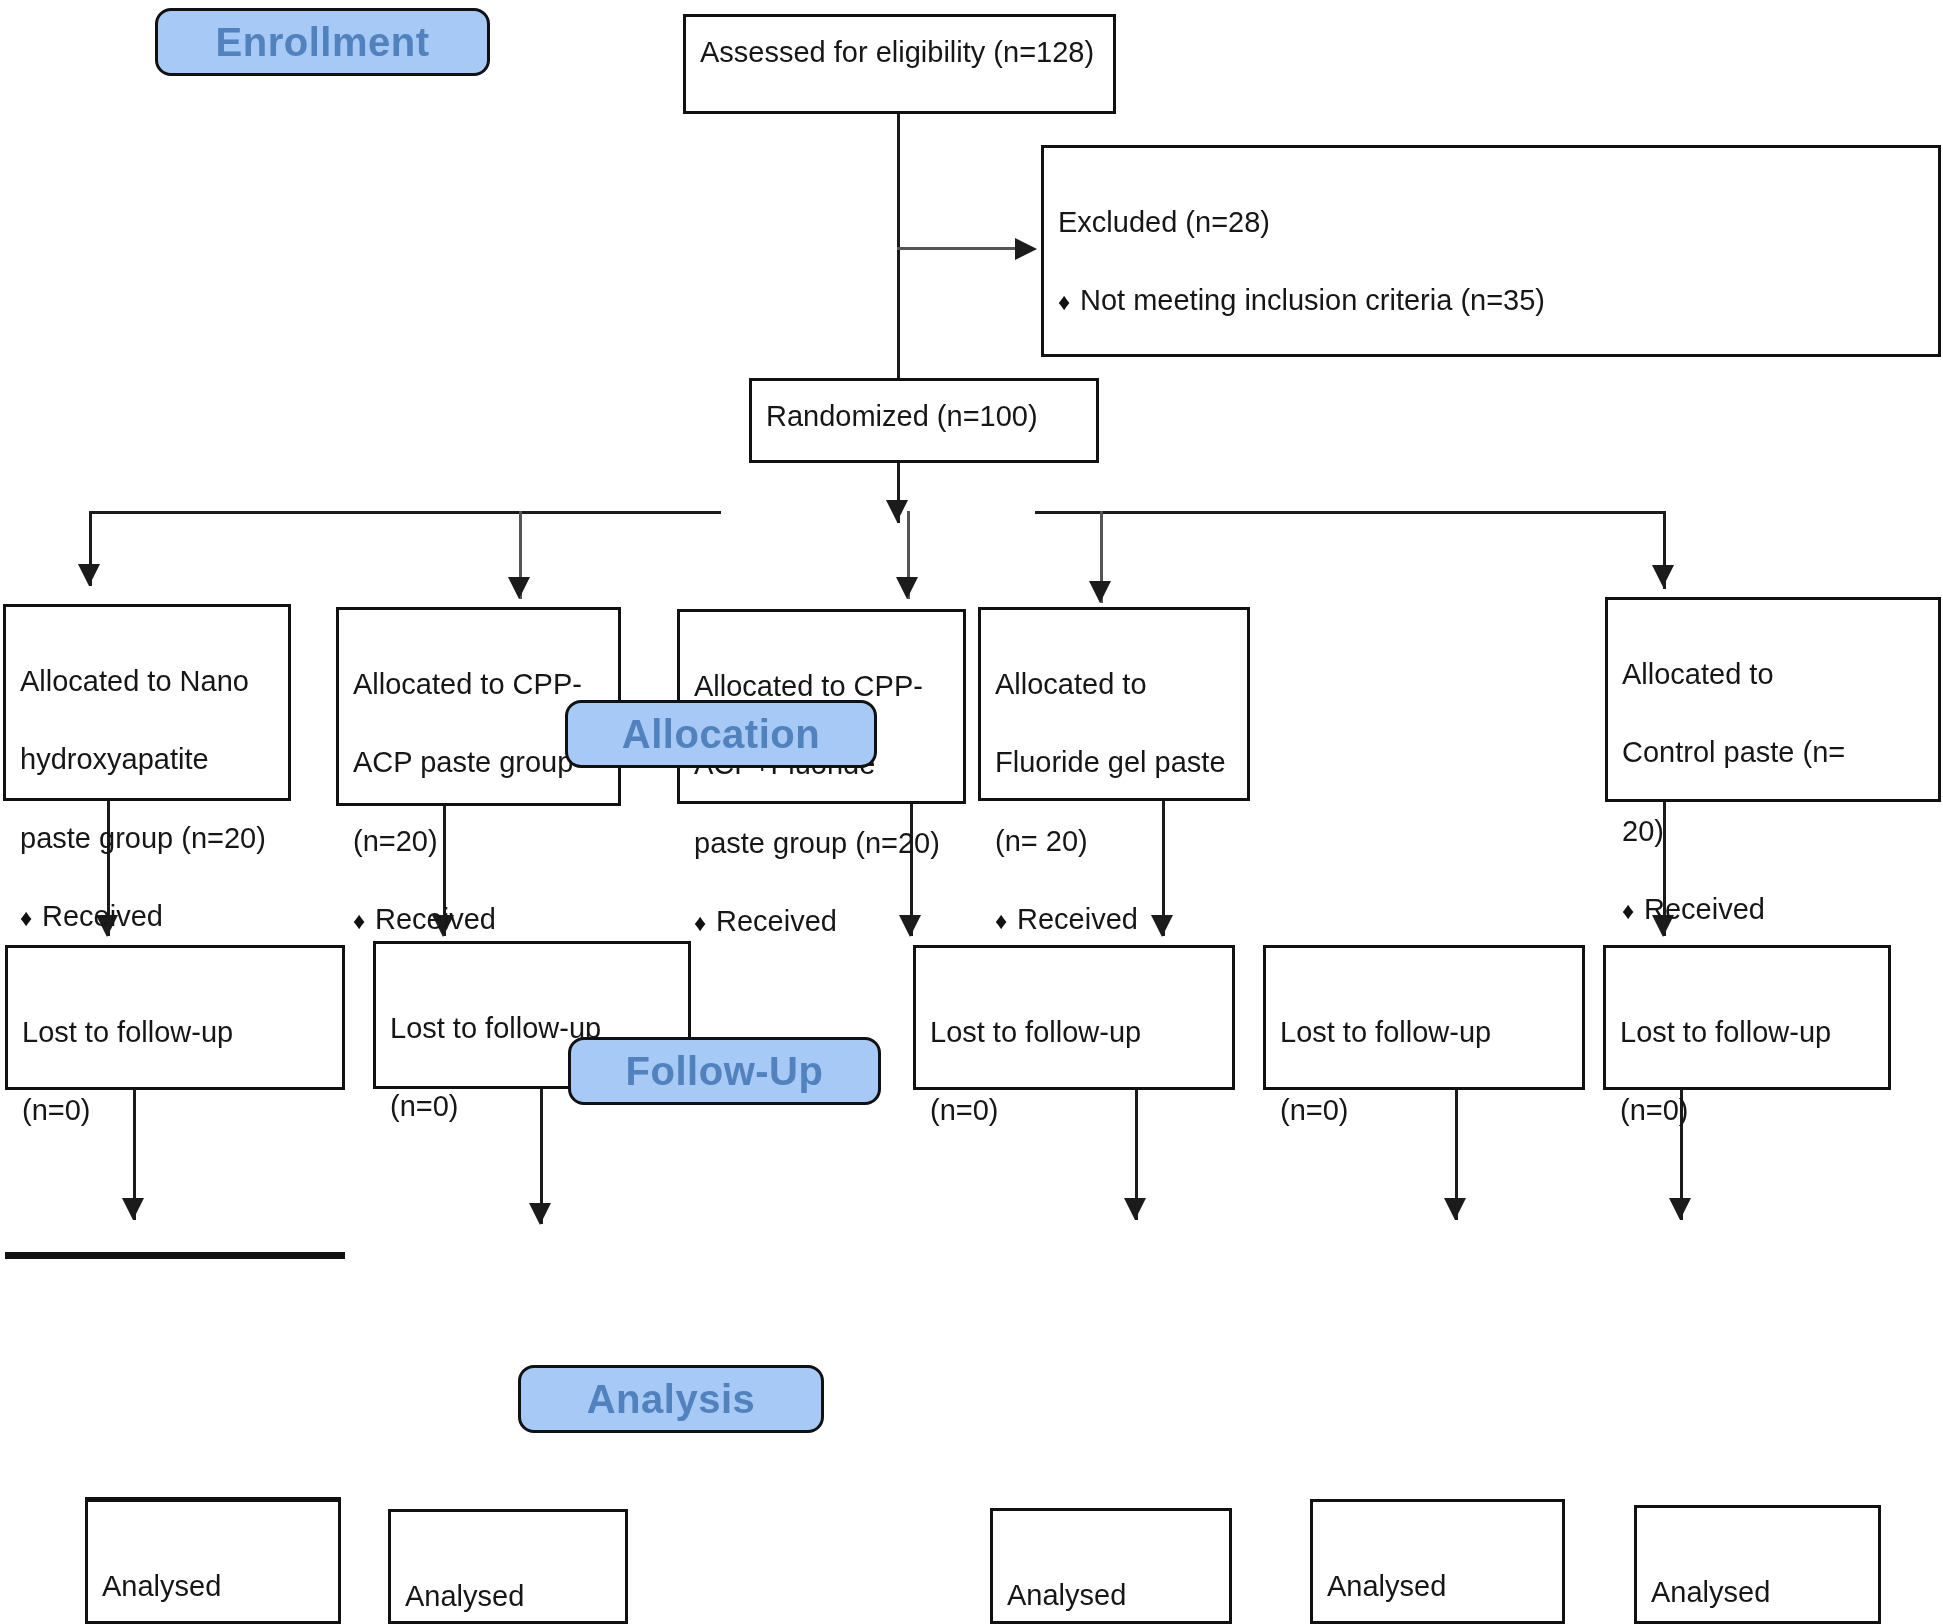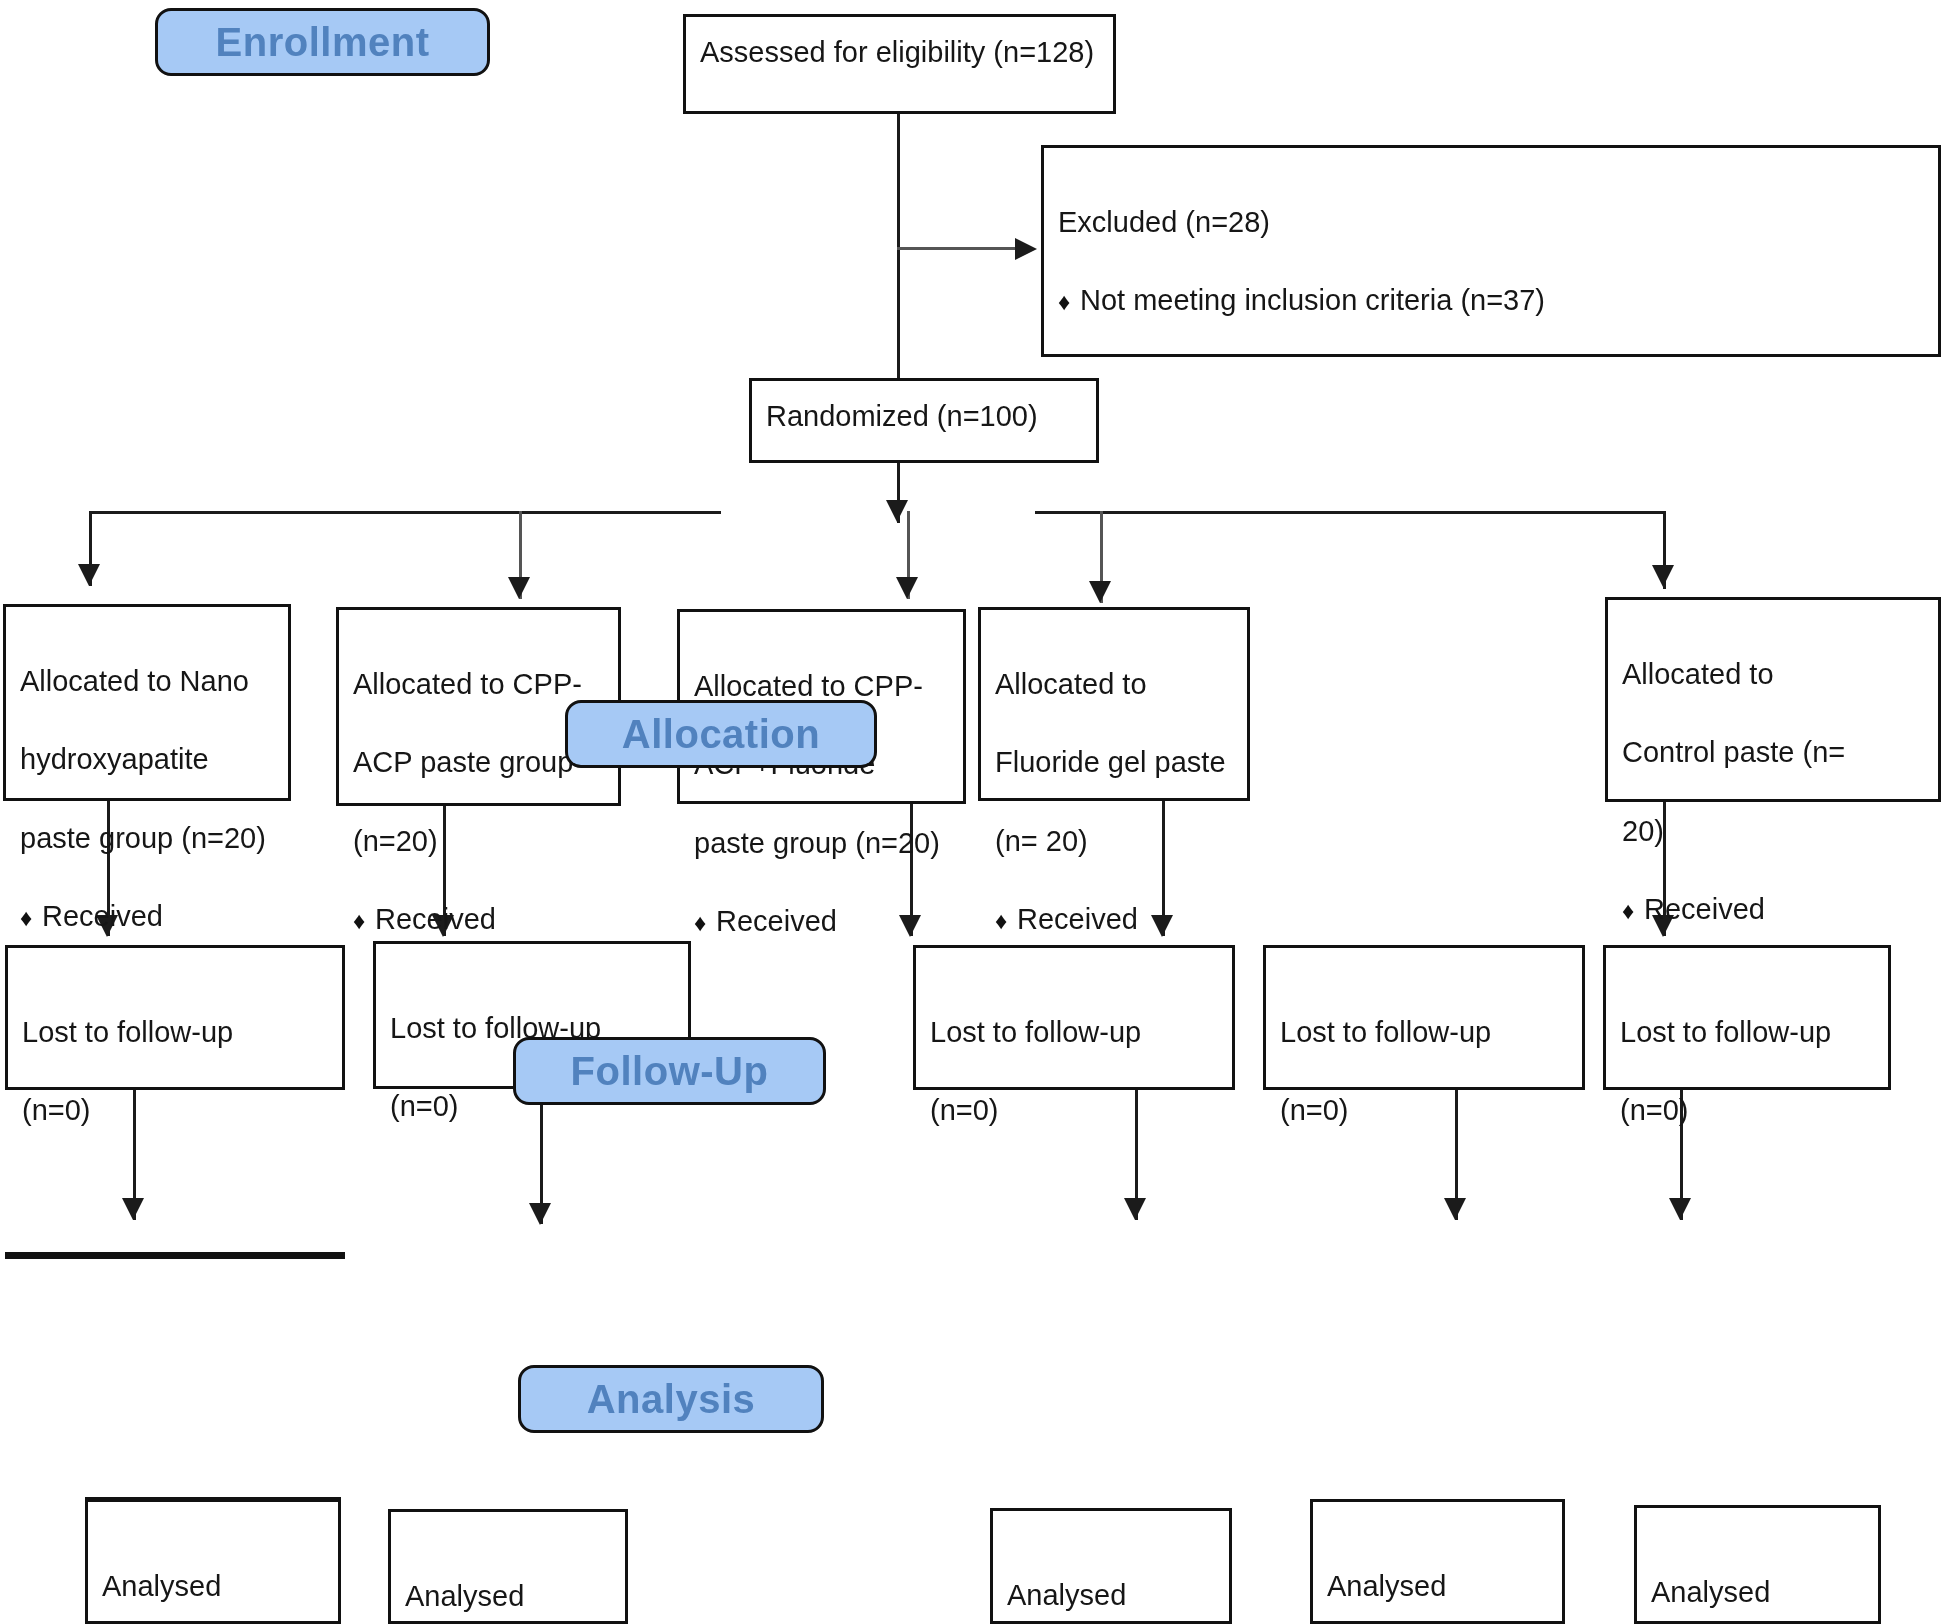--- a/index.html
+++ b/index.html
@@ -105,41 +105,41 @@
 <div id="canvas">
 
   <div class="stage-badge" style="left:155px; top:8px; width:335px; height:68px;">
     <span>Enrollment</span>
   </div>
 
   <div class="stage-badge" style="left:565px; top:660px; width:312px; height:68px;margin-top:40px;">
     <span>Allocation</span>
   </div>
 
-  <div class="stage-badge" style="left:513px; top:1037px; width:313px; height:68px;">
+  <div class="stage-badge" style="left:568px; top:1037px; width:313px; height:68px;">
     <span>Follow-Up</span>
   </div>
 
   <div class="stage-badge" style="left:518px; top:1365px; width:306px; height:68px;">
     <span>Analysis</span>
   </div>
 
   <div class="flow-box" style="left:683px; top:14px; width:433px; height:100px;">
     <div class="bx-text">Assessed for eligibility (n=128)</div>
   </div>
 
   <div class="ln-v" style="left:897px; top:114px; height:264px;"></div>
 
   <div class="ln-h ln-thin" style="left:897px; top:247px; width:118px;"></div>
   <div class="arrow-right" style="left:1015px; top:238px;"></div>
 
   <div class="flow-box" style="left:1041px; top:145px; width:900px; height:212px;">
     <div class="bx-text">
       <span class="bullet-line">Excluded (n=28)</span>
-      <span class="bullet-line"><span class="bullet-mark">♦</span><span>Not meeting inclusion criteria (n=37)</span></span>
+      <span class="bullet-line"><span class="bullet-mark">♦</span><span>Not meeting inclusion criteria (n=35)</span></span>
     </div>
   </div>
 
   <div class="flow-box" style="left:733px; top:378px; width:350px; height:85px;margin-left:16px;">
     <div class="bx-text">Randomized (n=100)</div>
   </div>
 
   <div class="ln-v" style="left:897px; top:463px; height:60px;"></div>
   <div class="arrow-down" style="left:886px; top:500px;"></div>
 

